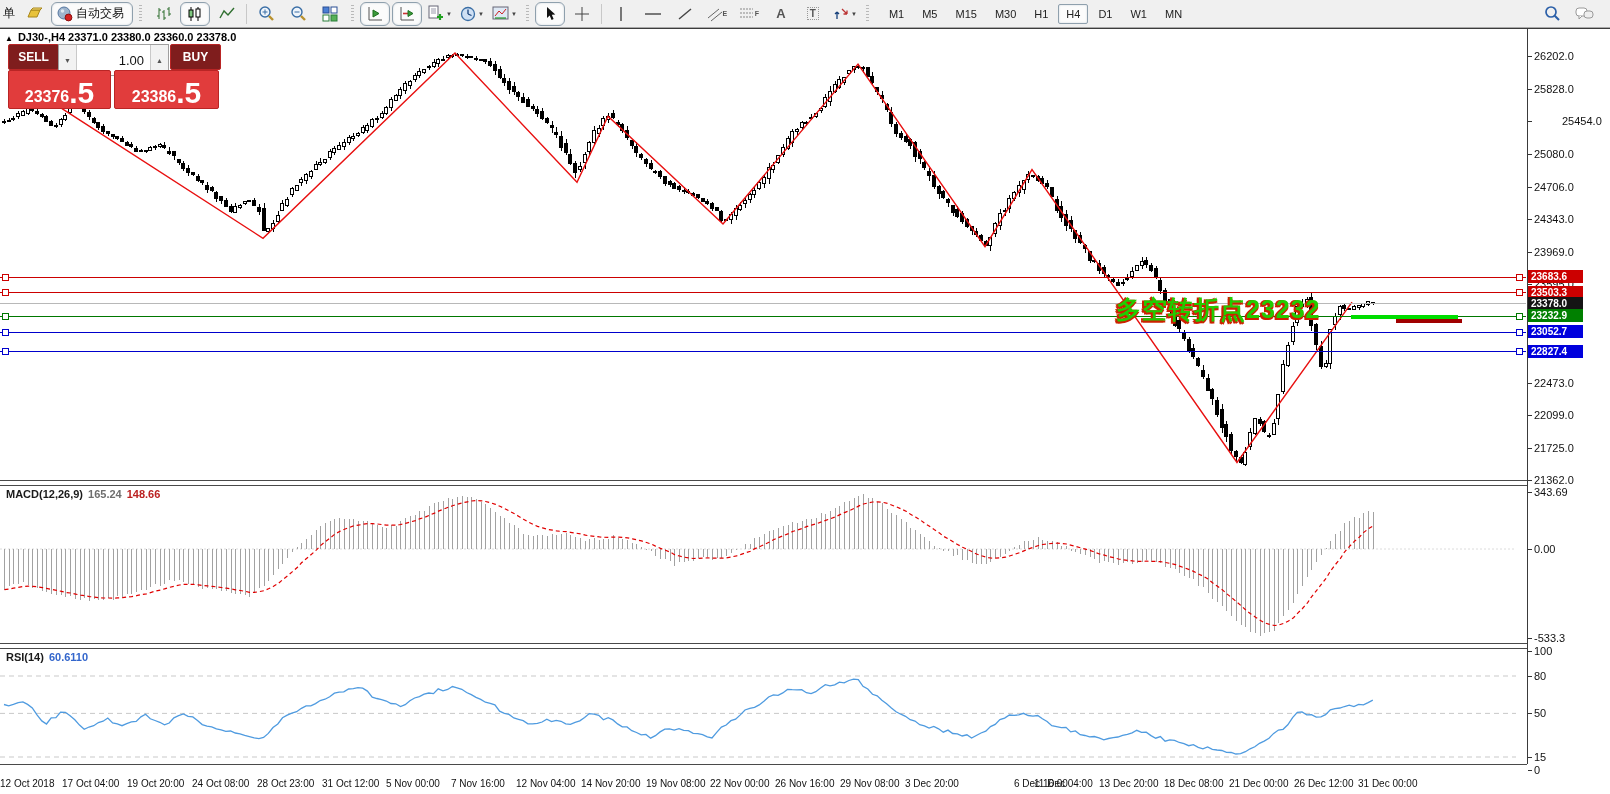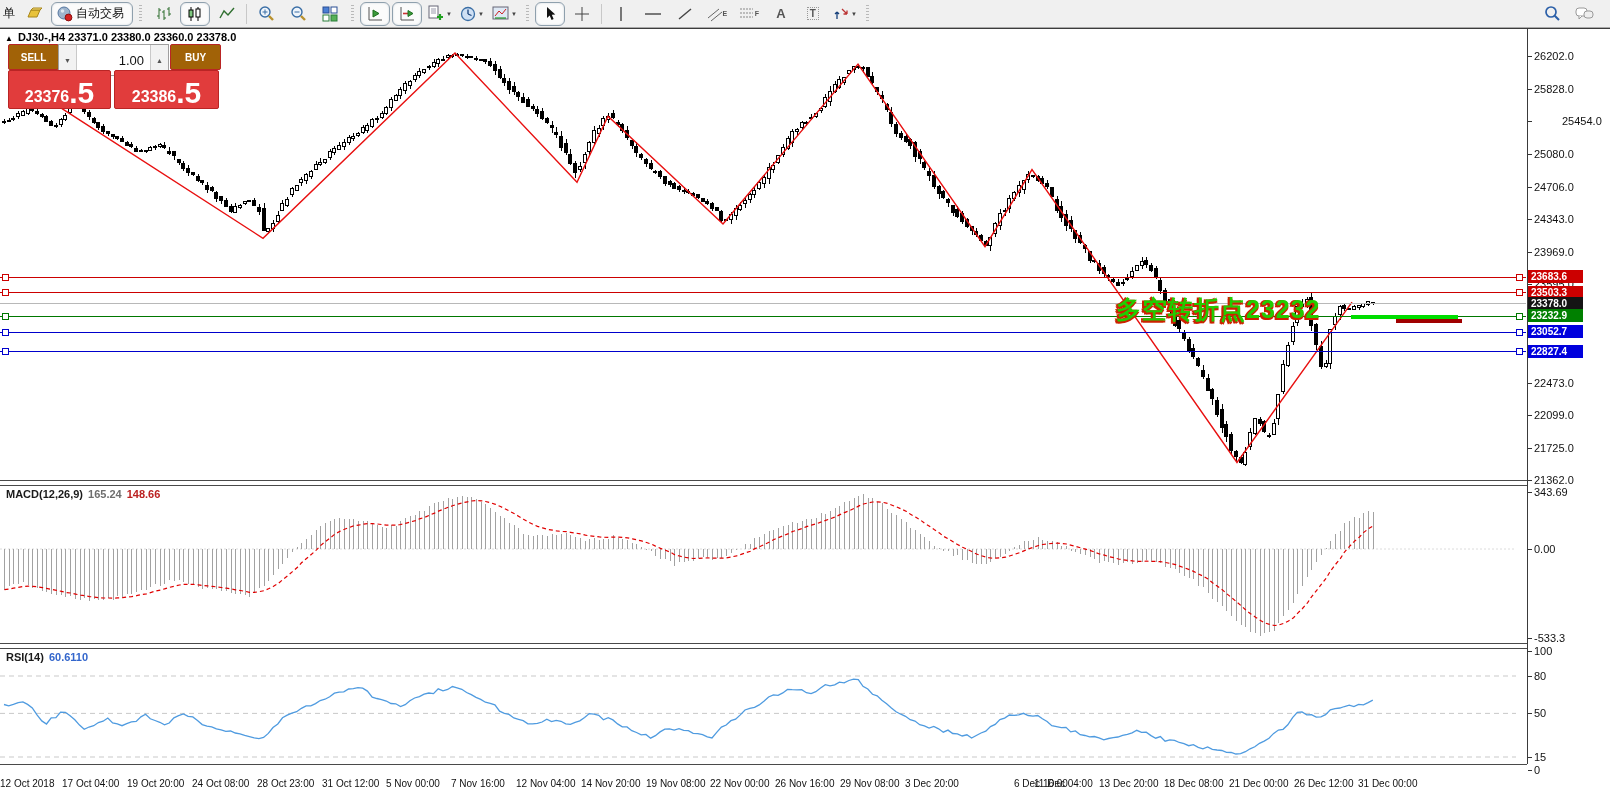--- a/index.html
+++ b/index.html
@@ -44,22 +44,22 @@
        line-height:13px;padding-left:3px;z-index:6;}
   
   .lvl-line{position:absolute;left:0;width:1526px;height:1px;z-index:2;}
   .lvl-handle{position:absolute;width:5px;height:5px;background:#fff;border:1px solid #000;z-index:3;}
   .annotation{position:absolute;left:1116px;top:293px;font-size:25px;font-weight:bold;z-index:4;
        white-space:nowrap;letter-spacing:1px;}
   .hl-green{position:absolute;left:1351px;top:315px;width:107px;height:4px;background:#00dd00;z-index:4;}
   .hl-darkred{position:absolute;left:1396px;top:319px;width:66px;height:4px;background:#a00000;z-index:4;}
   
   .trade{position:absolute;left:8px;top:44px;width:211px;height:65px;z-index:8;}
-  .tp-btn{position:absolute;top:0;height:24px;background:#a16207;border:1px solid #b92525;border-radius:2px;
-          color:#fff;font-size:10px;font-weight:bold;display:flex;align-items:center;justify-content:center;}
+  .tp-btn{position:absolute;top:0;height:24px;background:#7f1d1d;border:1px solid #b92525;border-radius:2px;
+          color:#fff;font-size:12px;font-weight:bold;display:flex;align-items:center;justify-content:center;}
   .tp-sell{left:0;width:49px;}  .tp-buy{left:162px;width:49px;}
   .tp-stepper{position:absolute;left:50px;top:0;width:111px;height:32px;background:#fff;
           border:1px solid #9f9f9f;box-sizing:border-box;display:flex;align-items:stretch;}
   .tp-step{width:17px;display:flex;align-items:center;justify-content:center;font-size:7px;color:#555;
           background:#f2f2f2;}
   .tp-step.dn{border-right:1px solid #c9c9c9;} .tp-step.up{border-left:1px solid #c9c9c9;}
   .tp-vol{flex:1;display:flex;align-items:center;justify-content:flex-end;padding-right:6px;
           font-size:13px;color:#111;}
   .tp-price{position:absolute;top:26px;height:39px;background:#e13c3c;border:1px solid #b92525;border-radius:2px;
           color:#fff;display:flex;align-items:flex-end;justify-content:center;padding-bottom:1px;box-sizing:border-box;}
@@ -222,20 +222,31 @@
     <span class="boxT">T</span>
   </span>
   <span class="tbtn">
     <svg width="16" height="16" viewBox="0 0 16 16">
         <path d="M4 13 L4 6 M4 6 L2 8 M4 6 L6 8" stroke="#16407a" fill="none" stroke-width="1.3"></path>
         <path d="M9 3 L14 8 M14 8 L14 4.5 M14 8 L10.5 8" stroke="#b33" fill="none" stroke-width="1.3"></path>
       </svg>
     <span class="caret">▼</span>
   </span>
   <span class="tb-handle"></span>
+  <div class="tf-group" id="tf-group">
+      <span class="tf-btn">M1</span>
+      <span class="tf-btn">M5</span>
+      <span class="tf-btn">M15</span>
+      <span class="tf-btn">M30</span>
+      <span class="tf-btn">H1</span>
+      <span class="tf-btn active">H4</span>
+      <span class="tf-btn">D1</span>
+      <span class="tf-btn">W1</span>
+      <span class="tf-btn">MN</span>
+    </div>
   <div class="tb-right">
     <span class="tbtn">
       <svg width="17" height="17" viewBox="0 0 17 17">
           <circle cx="7" cy="7" r="5" fill="none" stroke="#2b5fa8" stroke-width="1.7"></circle>
           <line x1="10.7" y1="10.7" x2="15" y2="15" stroke="#2b5fa8" stroke-width="2"></line>
         </svg>
     </span>
     <span class="tbtn">
       <svg width="19" height="16" viewBox="0 0 19 16">
           <rect x="1" y="2" width="11" height="8" rx="3" fill="#fff" stroke="#999"></rect>

